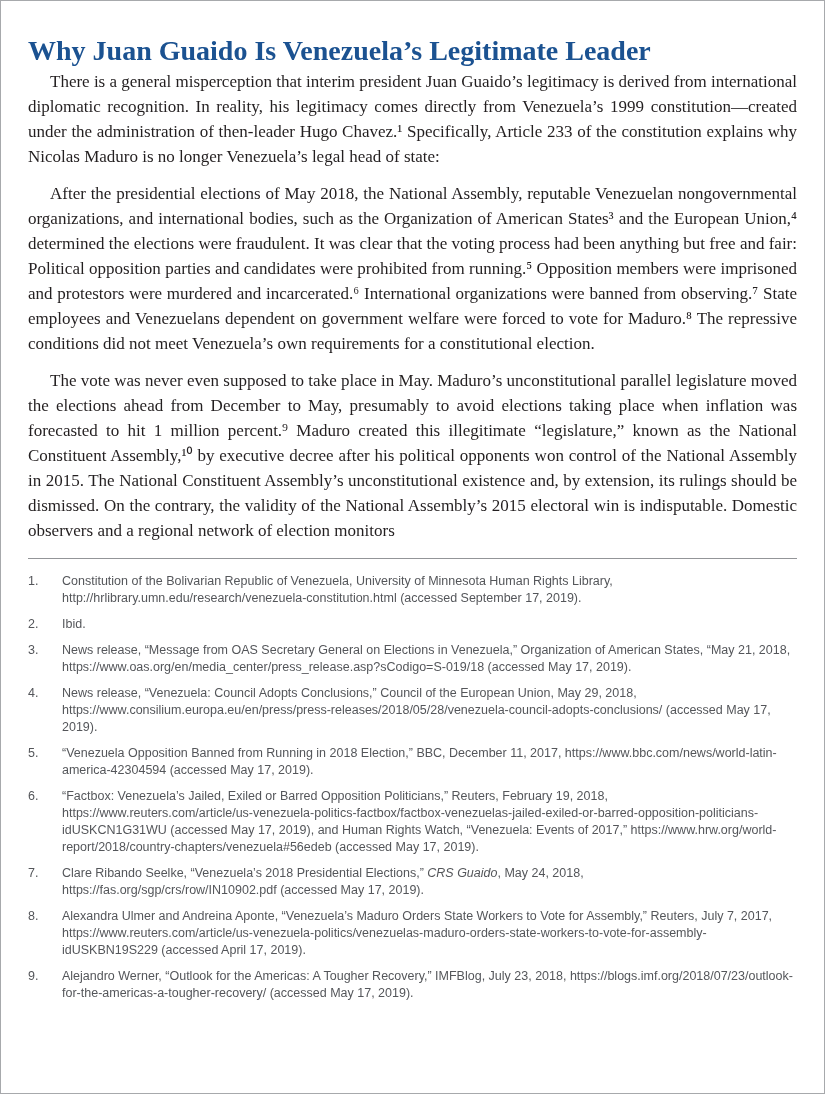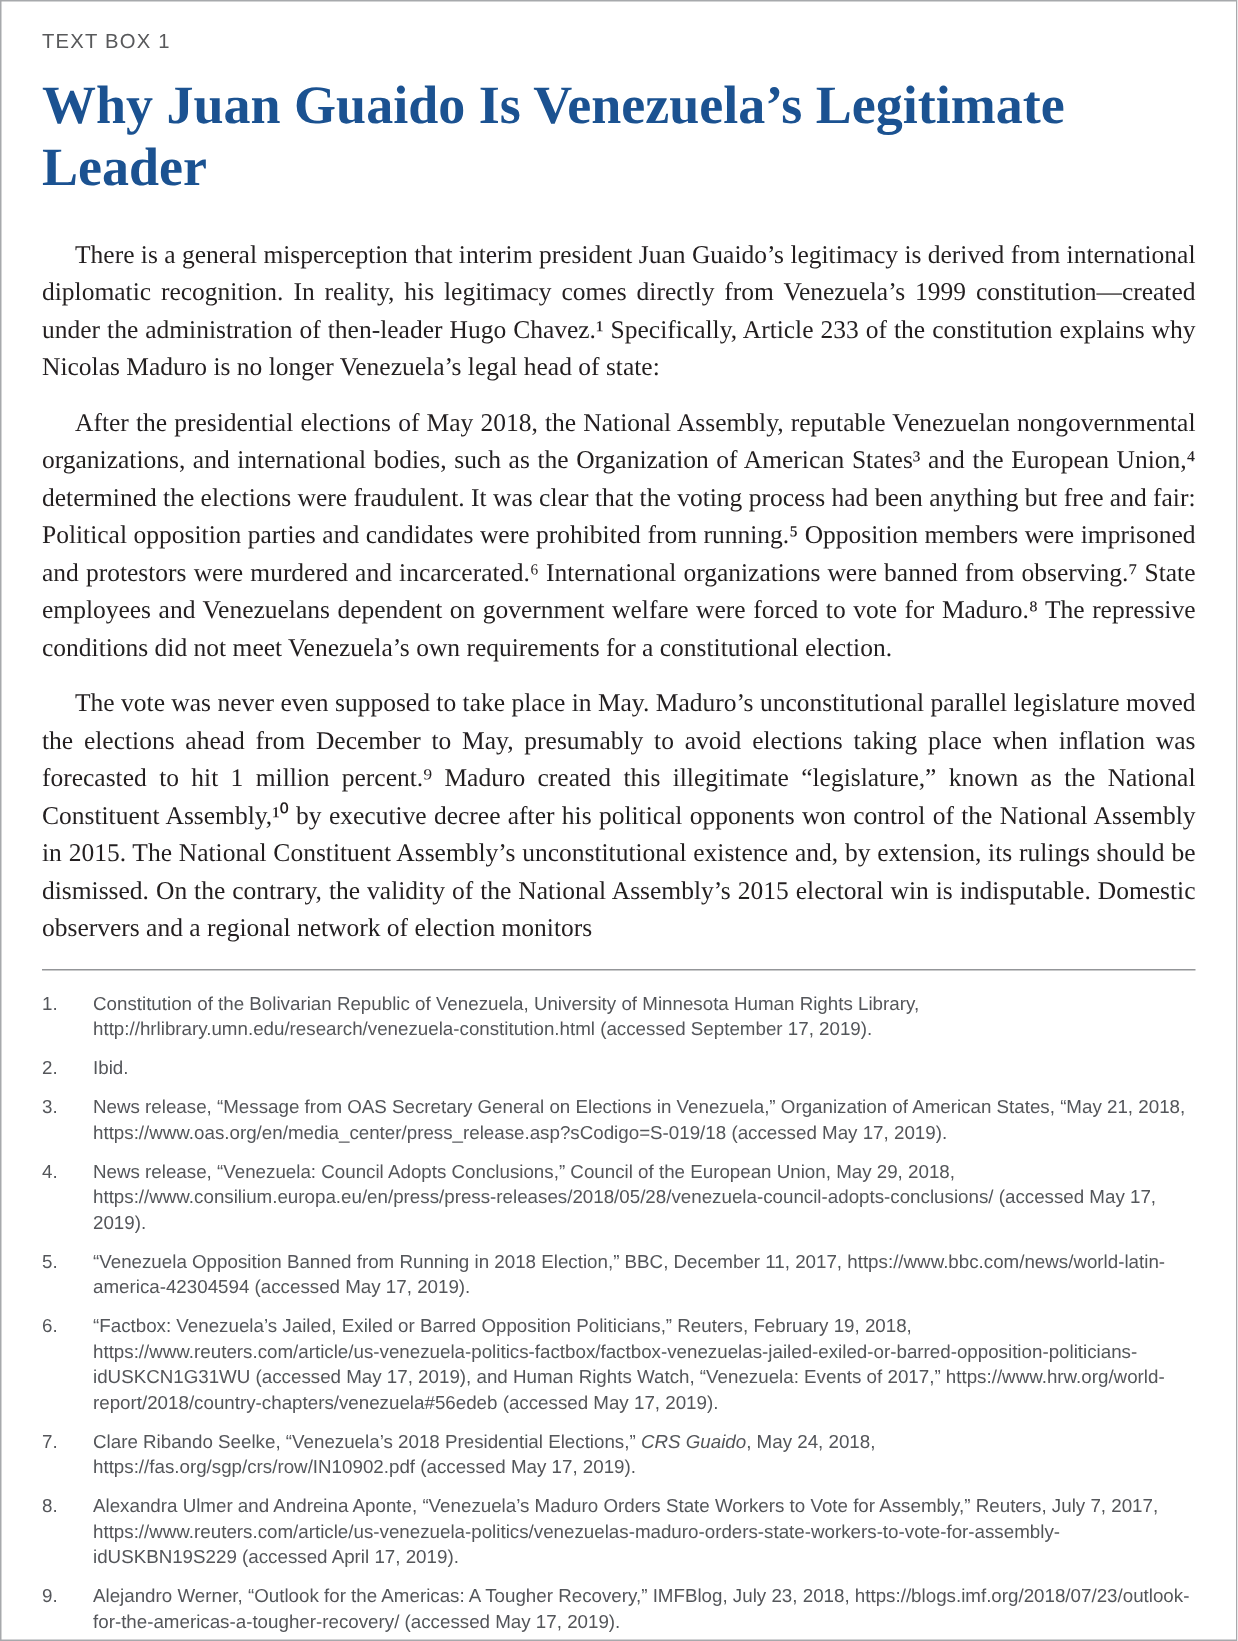--- a/index.html
+++ b/index.html
@@ -15,26 +15,26 @@
   .inner { padding: 19px 27px 0 27px; }
   .kicker {
     font-family: "Liberation Sans", sans-serif;
     font-size: 13.5px;
     color: #58595b;
     letter-spacing: 0.06em;
   }
   .title {
     font-family: "Liberation Serif", serif;
     font-weight: 700;
-    font-size: 36px;
+    font-size: 28px;
     line-height: 1.15;
     color: #1b5291;
     margin: 15px 0 0 0;
   }
-  .body-copy { margin-top: 24px; }
+  .body-copy { margin-top: 2px; }
   .para {
     font-family: "Liberation Serif", serif;
     font-size: 17px;
     line-height: 25px;
     color: #231f20;
     text-align: justify;
     text-indent: 22px;
     margin: 0 0 12px 0;
   }
   .divider {
@@ -54,21 +54,20 @@
   .fn-num { flex: none; width: 34px; }
   .fn-text { flex: 1; min-width: 0; overflow-wrap: break-word; word-wrap: break-word; }
   .italic { font-style: italic; }
 </style>
 </head>
 <body>
 
 <div class="page">
   <div class="inner">
 
-    <div class="kicker">TEXT BOX 1</div>
 
     <h1 class="title">Why Juan Guaido Is Venezuela’s Legitimate Leader</h1>
 
     <div class="body-copy">
       <p class="para">There is a general misperception that interim president Juan Guaido’s legitimacy is derived from international diplomatic recognition. In reality, his legitimacy comes directly from Venezuela’s 1999 constitution—created under the administration of then-leader Hugo Chavez.¹ Specifically, Article 233 of the constitution explains why Nicolas Maduro is no longer Venezuela’s legal head of state:</p>
       <p class="para">After the presidential elections of May 2018, the National Assembly, reputable Venezuelan nongovernmental organizations, and international bodies, such as the Organization of American States³ and the European Union,⁴ determined the elections were fraudulent. It was clear that the voting process had been anything but free and fair: Political opposition parties and candidates were prohibited from running.⁵ Opposition members were imprisoned and protestors were murdered and incarcerated.⁶ International organizations were banned from observing.⁷ State employees and Venezuelans dependent on government welfare were forced to vote for Maduro.⁸ The repressive conditions did not meet Venezuela’s own requirements for a constitutional election.</p>
       <p class="para">The vote was never even supposed to take place in May. Maduro’s unconstitutional parallel legislature moved the elections ahead from December to May, presumably to avoid elections taking place when inflation was forecasted to hit 1 million percent.⁹ Maduro created this illegitimate “legislature,” known as the National Constituent Assembly,¹⁰ by executive decree after his political opponents won control of the National Assembly in 2015. The National Constituent Assembly’s unconstitutional existence and, by extension, its rulings should be dismissed. On the contrary, the validity of the National Assembly’s 2015 electoral win is indisputable. Domestic observers and a regional network of election monitors</p>
     </div>
 
     <hr class="divider">

